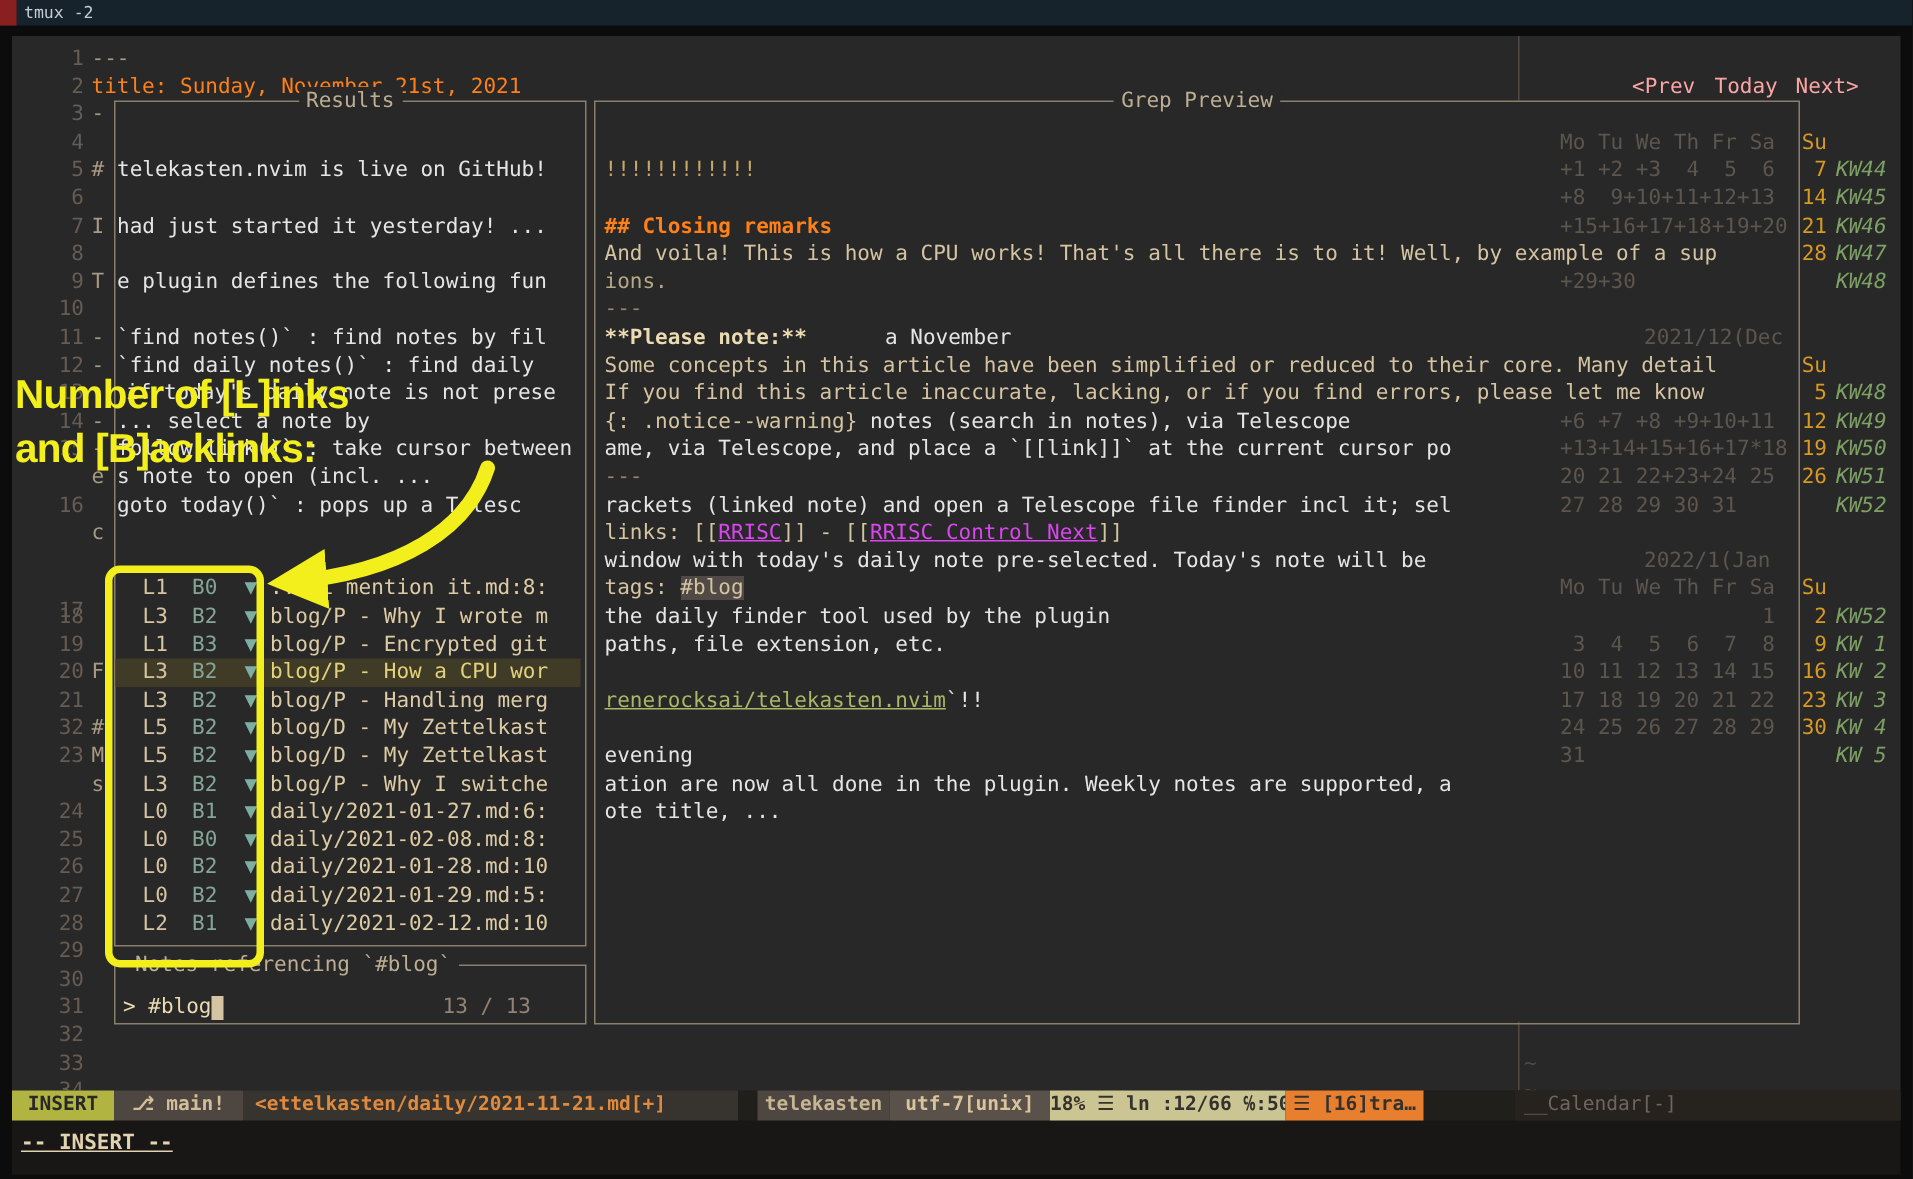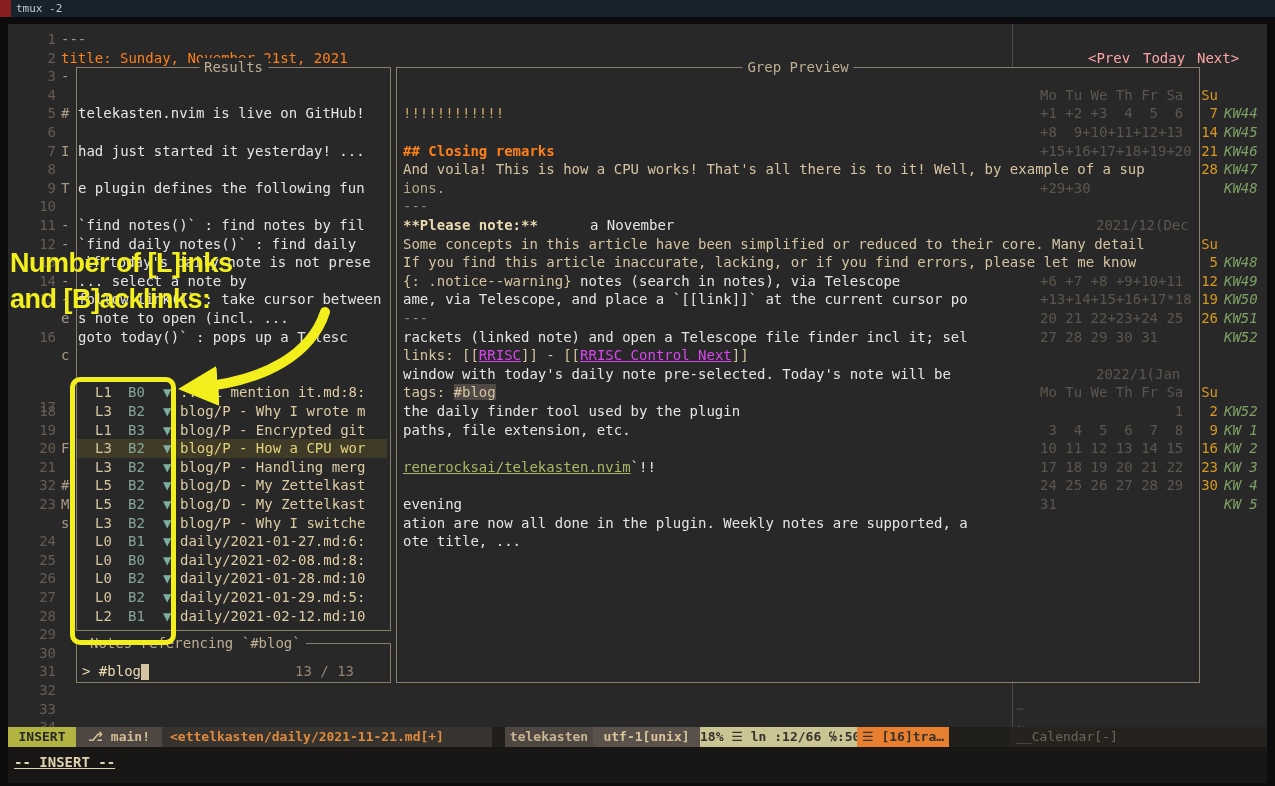--- a/index.html
+++ b/index.html
@@ -238,21 +238,21 @@
 <div class="t cal-kw" style="top:495px">KW 5</div>
 
 <div class="t" style="left:1016px;top:699.6px;color:#504945">~</div>
 <div class="t" style="left:1016px;top:718.2px;color:#504945">~</div>
 
 <div class="slbase"></div>
 <div class="seg" style="left:8px;width:68px;background:#b2b442;color:#282828">INSERT</div>
 <div class="seg" style="left:76px;width:86px;background:#4e4741;color:#d4be98">⎇ main!</div>
 <div class="seg" style="left:162px;width:330px;background:#37342f;color:#e08a3e;text-align:left;padding-left:8px">&lt;ettelkasten/daily/2021-11-21.md[+]</div>
 <div class="seg" style="left:505px;width:88px;background:#4e4741;color:#c8b693">telekasten</div>
-<div class="seg" style="left:593px;width:107px;background:#5a524a;color:#d9c49c">utf-1[unix]</div>
+<div class="seg" style="left:593px;width:107px;background:#5a524a;color:#d9c49c">utf-7[unix]</div>
 <div class="seg" style="left:700px;width:157px;background:#cbc493;color:#35322d">18% ☰ ln :12/66 ℅:50</div>
 <div class="seg" style="left:857px;width:92px;background:#e87f2f;color:#35322d">☰ [16]tra…</div>
 <div class="seg" style="left:1010px;width:257px;background:#26231f;color:#6f655b;text-align:left;padding-left:6px;font-weight:normal">__Calendar[-]</div>
 
 <div class="cmd">-- INSERT --</div>
 
 <div class="ann-text" style="top:246px">Number of [L]inks</div>
 <div class="ann-text" style="top:282px">and [B]acklinks:</div>
 <div class="ann-box"></div>
 <svg class="ann-arrow" width="220" height="110" viewBox="0 0 220 110">

